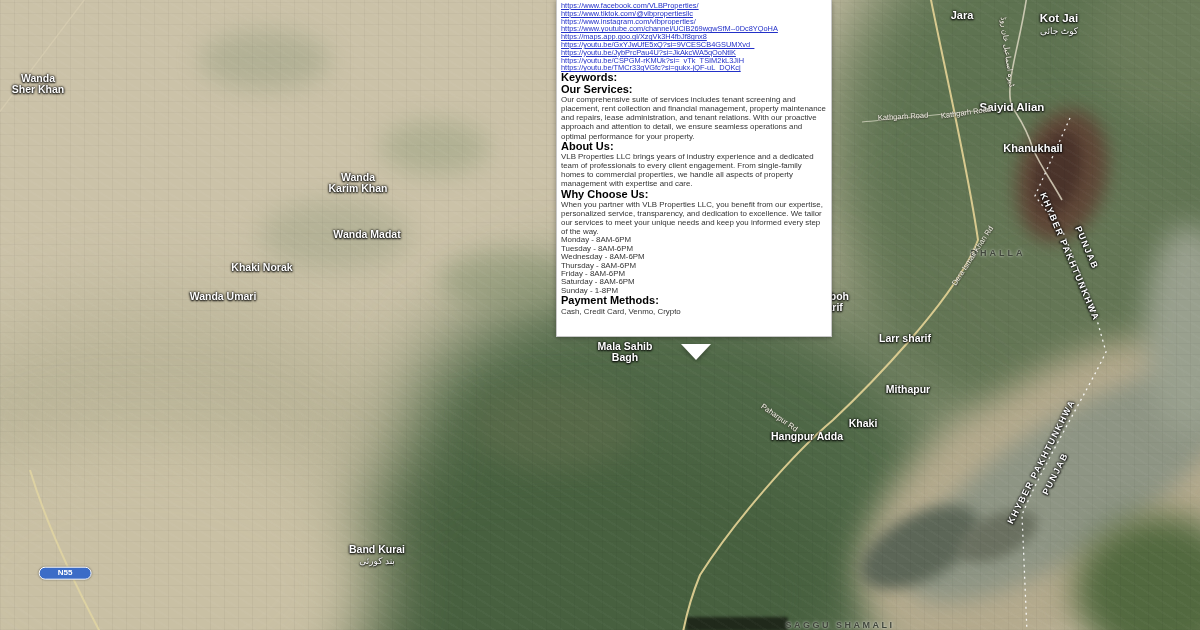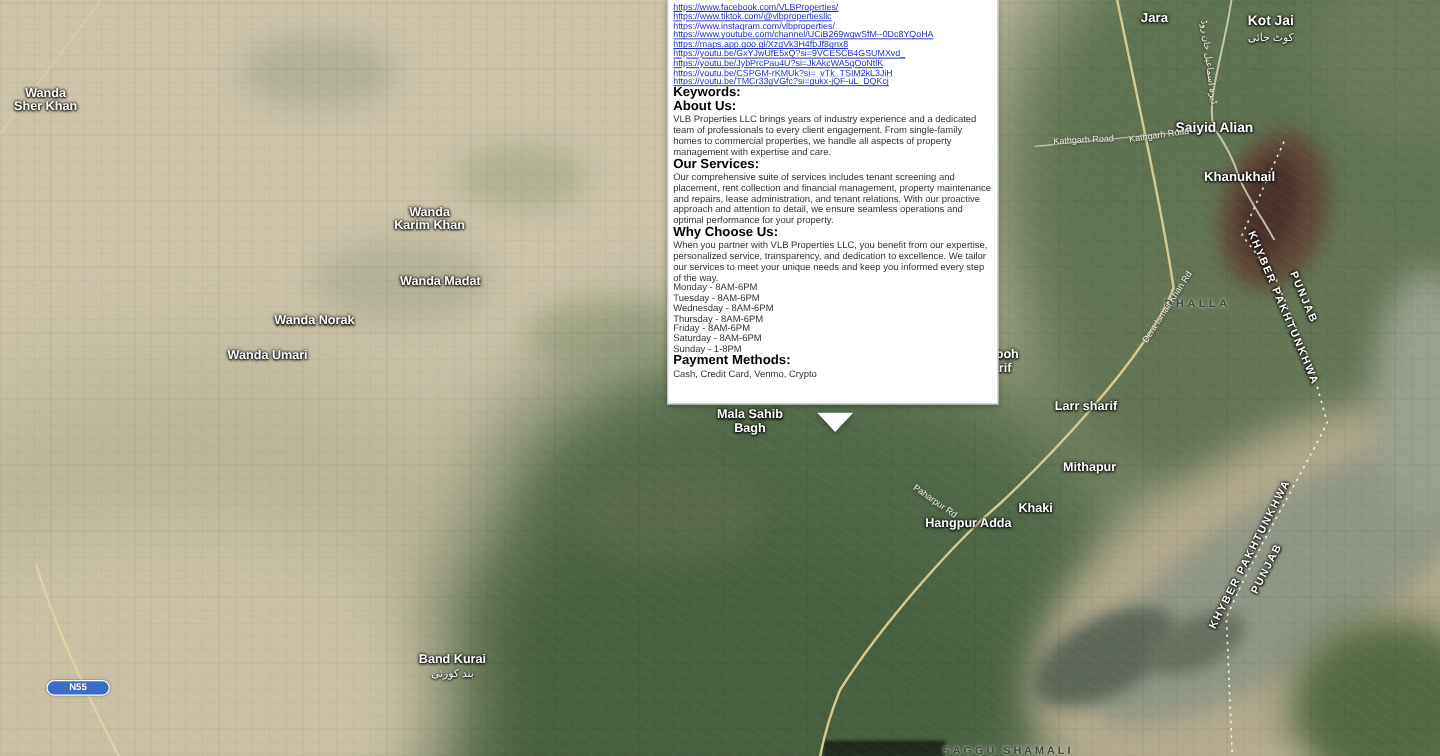--- a/index.html
+++ b/index.html
@@ -94,21 +94,21 @@
     <path d="M30,470 C45,520 70,575 100,632" fill="none" stroke="#e0d4a2" stroke-width="2" opacity="0.9"></path>
     <path d="M1070,118 L1035,196 L1063,232 L1092,302 L1106,352 C1088,390 1040,470 1022,515 L1027,632" fill="none" stroke="#ffffff" stroke-width="1.3" stroke-dasharray="2 4" opacity="0.9"></path>
   </svg>
 
   <div id="labels">
       <span class="mlabel village" style="left: 38px; top: 84px; transform: translate(-50%, -50%) rotate(0deg);">Wanda
 Sher Khan</span>
       <span class="mlabel village" style="left: 358px; top: 183px; transform: translate(-50%, -50%) rotate(0deg);">Wanda
 Karim Khan</span>
       <span class="mlabel village" style="left: 367px; top: 235px; transform: translate(-50%, -50%) rotate(0deg);">Wanda Madat</span>
-      <span class="mlabel village" style="left: 262px; top: 268px; transform: translate(-50%, -50%) rotate(0deg);">Wanda Norak</span>
+      <span class="mlabel village" style="left: 262px; top: 268px; transform: translate(-50%, -50%) rotate(0deg);">Khaki Norak</span>
       <span class="mlabel village" style="left: 223px; top: 286px; transform: translate(-50%, -50%) rotate(0deg); margin-top: 11px;">Wanda Umari</span>
       <span class="mlabel village" style="left: 962px; top: 16px; font-size: 11px; transform: translate(-50%, -50%) rotate(0deg);">Jara</span>
       <span class="mlabel village" style="left: 1059px; top: 18px; font-size: 11.5px; transform: translate(-50%, -50%) rotate(0deg);">Kot Jai</span>
       <span class="mlabel urdu" style="left: 1059px; top: 32px; transform: translate(-50%, -50%) rotate(0deg);">کوٹ جائی</span>
       <span class="mlabel village" style="left: 1012px; top: 107px; font-size: 11.5px; transform: translate(-50%, -50%) rotate(0deg);">Saiyid Alian</span>
       <span class="mlabel village" style="left: 1033px; top: 149px; font-size: 11px; transform: translate(-50%, -50%) rotate(0deg);">Khanukhail</span>
       <span class="mlabel village" style="left: 828px; top: 302px; transform: translate(-50%, -50%) rotate(0deg);">Kamboh
 Sharif</span>
       <span class="mlabel village" style="left: 905px; top: 339px; transform: translate(-50%, -50%) rotate(0deg);">Larr sharif</span>
       <span class="mlabel village" style="left: 625px; top: 352px; transform: translate(-50%, -50%) rotate(0deg);">Mala Sahib
@@ -142,26 +142,26 @@
         <a href="#">https://youtu.be/GxYJwUfE5xQ?si=9VCESCB4GSUMXvd_</a>
         <a href="#">https://youtu.be/JybPrcPau4U?si=JkAkcWA5qOoNtlK</a>
         <a href="#">https://youtu.be/CSPGM-rKMUk?si=_vTk_TSIM2kL3JiH</a>
         <a href="#">https://youtu.be/TMCr33gVGfc?si=gukx-jQF-uL_DQKcj</a>
       </div>
     <div class="secs">
         <div>
           <span class="sec-h">Keywords:</span>
         </div>
         <div>
+          <span class="sec-h">Our Services:</span>
+          <div class="sec-b">Our comprehensive suite of services includes tenant screening and placement, rent collection and financial management, property maintenance and repairs, lease administration, and tenant relations. With our proactive approach and attention to detail, we ensure seamless operations and optimal performance for your property.</div>
+        </div>
+        <div>
           <span class="sec-h">About Us:</span>
           <div class="sec-b">VLB Properties LLC brings years of industry experience and a dedicated team of professionals to every client engagement. From single-family homes to commercial properties, we handle all aspects of property management with expertise and care.</div>
-        </div>
-        <div>
-          <span class="sec-h">Our Services:</span>
-          <div class="sec-b">Our comprehensive suite of services includes tenant screening and placement, rent collection and financial management, property maintenance and repairs, lease administration, and tenant relations. With our proactive approach and attention to detail, we ensure seamless operations and optimal performance for your property.</div>
         </div>
         <div>
           <span class="sec-h">Why Choose Us:</span>
           <div class="sec-b">When you partner with VLB Properties LLC, you benefit from our expertise, personalized service, transparency, and dedication to excellence. We tailor our services to meet your unique needs and keep you informed every step of the way.</div>
         </div>
         <div>
           <div class="hours-line">Monday - 8AM-6PM</div>
           <div class="hours-line">Tuesday - 8AM-6PM</div>
           <div class="hours-line">Wednesday - 8AM-6PM</div>
           <div class="hours-line">Thursday - 8AM-6PM</div>

